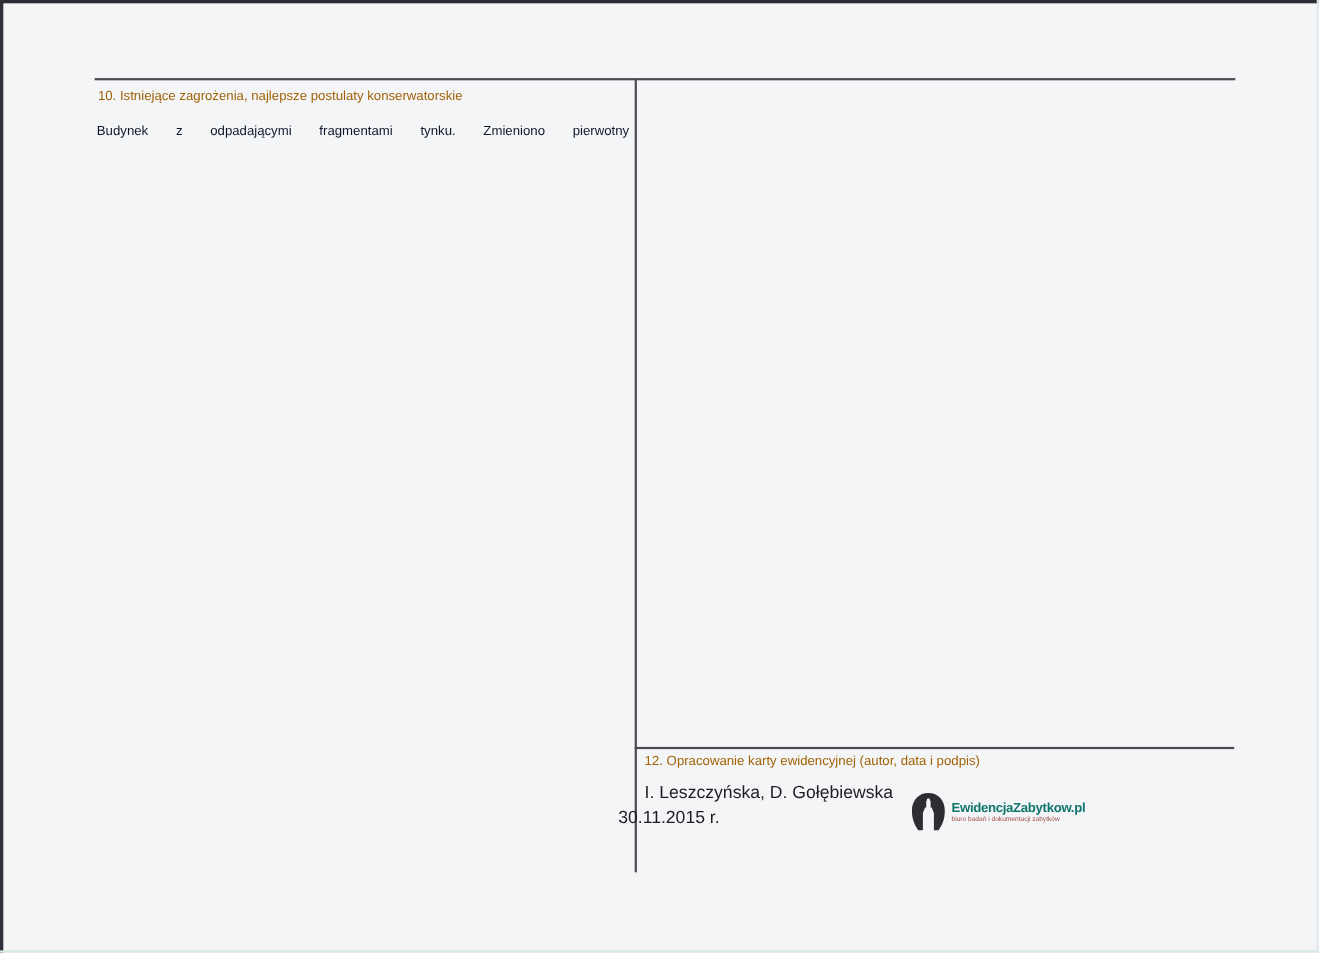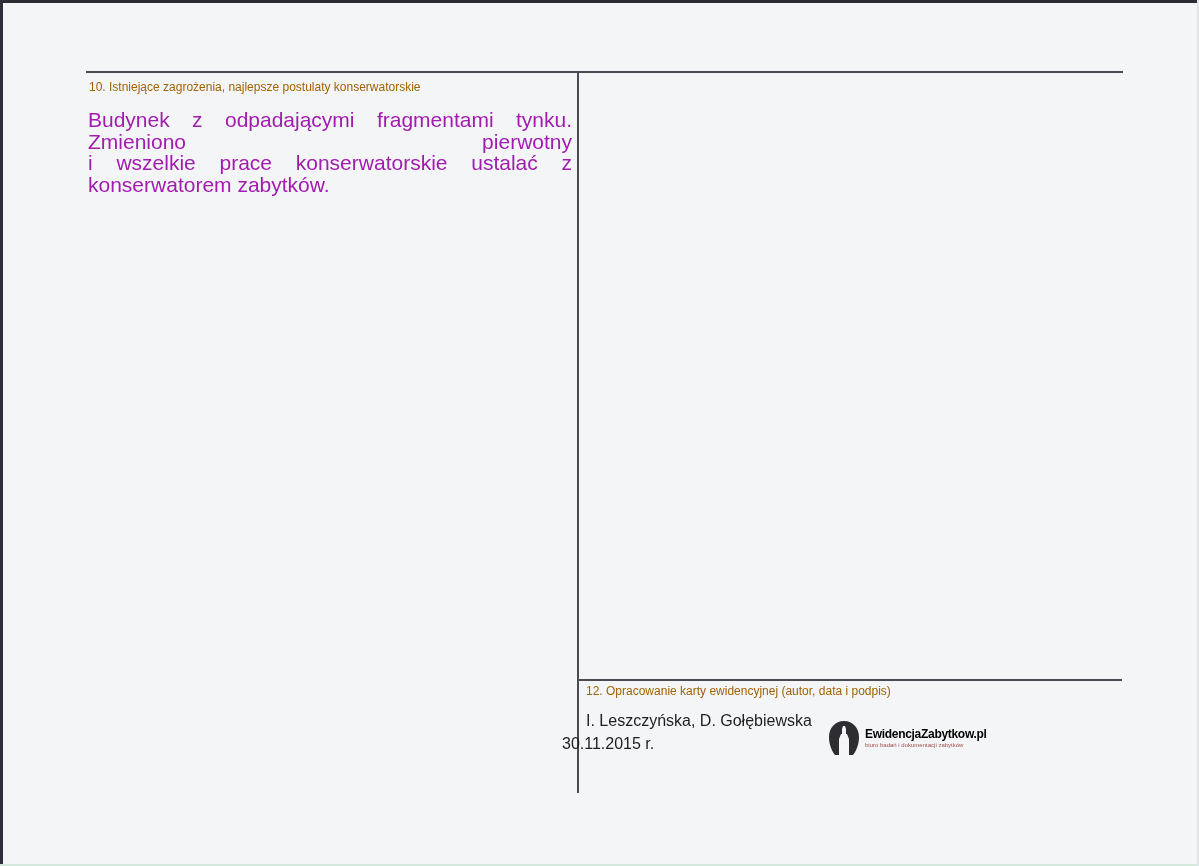--- a/index.html
+++ b/index.html
@@ -10,46 +10,45 @@
     color: #1c1c1e;
   }
   .edge-top { position: absolute; left: 0; top: 0; width: 1199px; height: 3px; background: #2c2c34; }
   .edge-left { position: absolute; left: 0; top: 0; width: 3px; height: 866px; background: #2f2f3a; }
   .edge-bottom { position: absolute; left: 0; bottom: 0; width: 1199px; height: 2px; background: #d5e8dc; }
   .edge-right { position: absolute; right: 0; top: 0; width: 2px; height: 866px; background: #dfe6ec; }
   .hline { position: absolute; height: 2px; background: #4a4a50; }
   .vline { position: absolute; width: 2px; background: #4a4a50; }
   .label { position: absolute; font-size: 12px; line-height: 16px; color: #a16207; }
   .body-text {
-    position: absolute; font-size: 21px; line-height: 21.5px; color: #a21caf;
+    position: absolute; font-size: 12px; line-height: 21.5px; color: #0f172a;
     text-align: justify; text-align-last: left;
   }
   .sig { position: absolute; font-size: 16px; line-height: 22px; color: #1e1e22; }
   .logo { position: absolute; display: flex; align-items: center; }
   .logo-mark { width: 30px; height: 34px; margin-right: 6px; }
-  .logo-title { font-size: 12px; font-weight: bold; color: #000000; letter-spacing: -0.3px; line-height: 14px; }
+  .logo-title { font-size: 12px; font-weight: bold; color: #0f766e; letter-spacing: -0.3px; line-height: 14px; }
   .logo-sub { font-size: 6px; color: #a05050; line-height: 8px; }
 </style>
 </head>
 <body>
 
 <div class="edge-top"></div>
 <div class="edge-left"></div>
 <div class="edge-bottom"></div>
 <div class="edge-right"></div>
 
 <div class="hline" style="left:86px; top:71px; width:1037px;"></div>
 <div class="vline" style="left:577px; top:71px; height:722px;"></div>
 <div class="hline" style="left:577px; top:679px; width:545px;"></div>
 
 <div>
   <div class="label" style="left:89px; top:79px;">10. Istniejące zagrożenia, najlepsze postulaty konserwatorskie</div>
   <div class="body-text" style="left:88px; top:109px; width:484px;">
     <div style="text-align:justify; text-align-last:justify;">Budynek z odpadającymi fragmentami tynku. Zmieniono pierwotny</div>
-    <div>i wszelkie prace konserwatorskie ustalać z konserwatorem zabytków.</div>
   </div>
 </div>
 
 <div>
   <div class="label" style="left:586px; top:76px;">
   </div>
 </div>
 
 <div>
   <div class="label" style="left:586px; top:683px;">12. Opracowanie karty ewidencyjnej (autor, data i podpis)</div>

